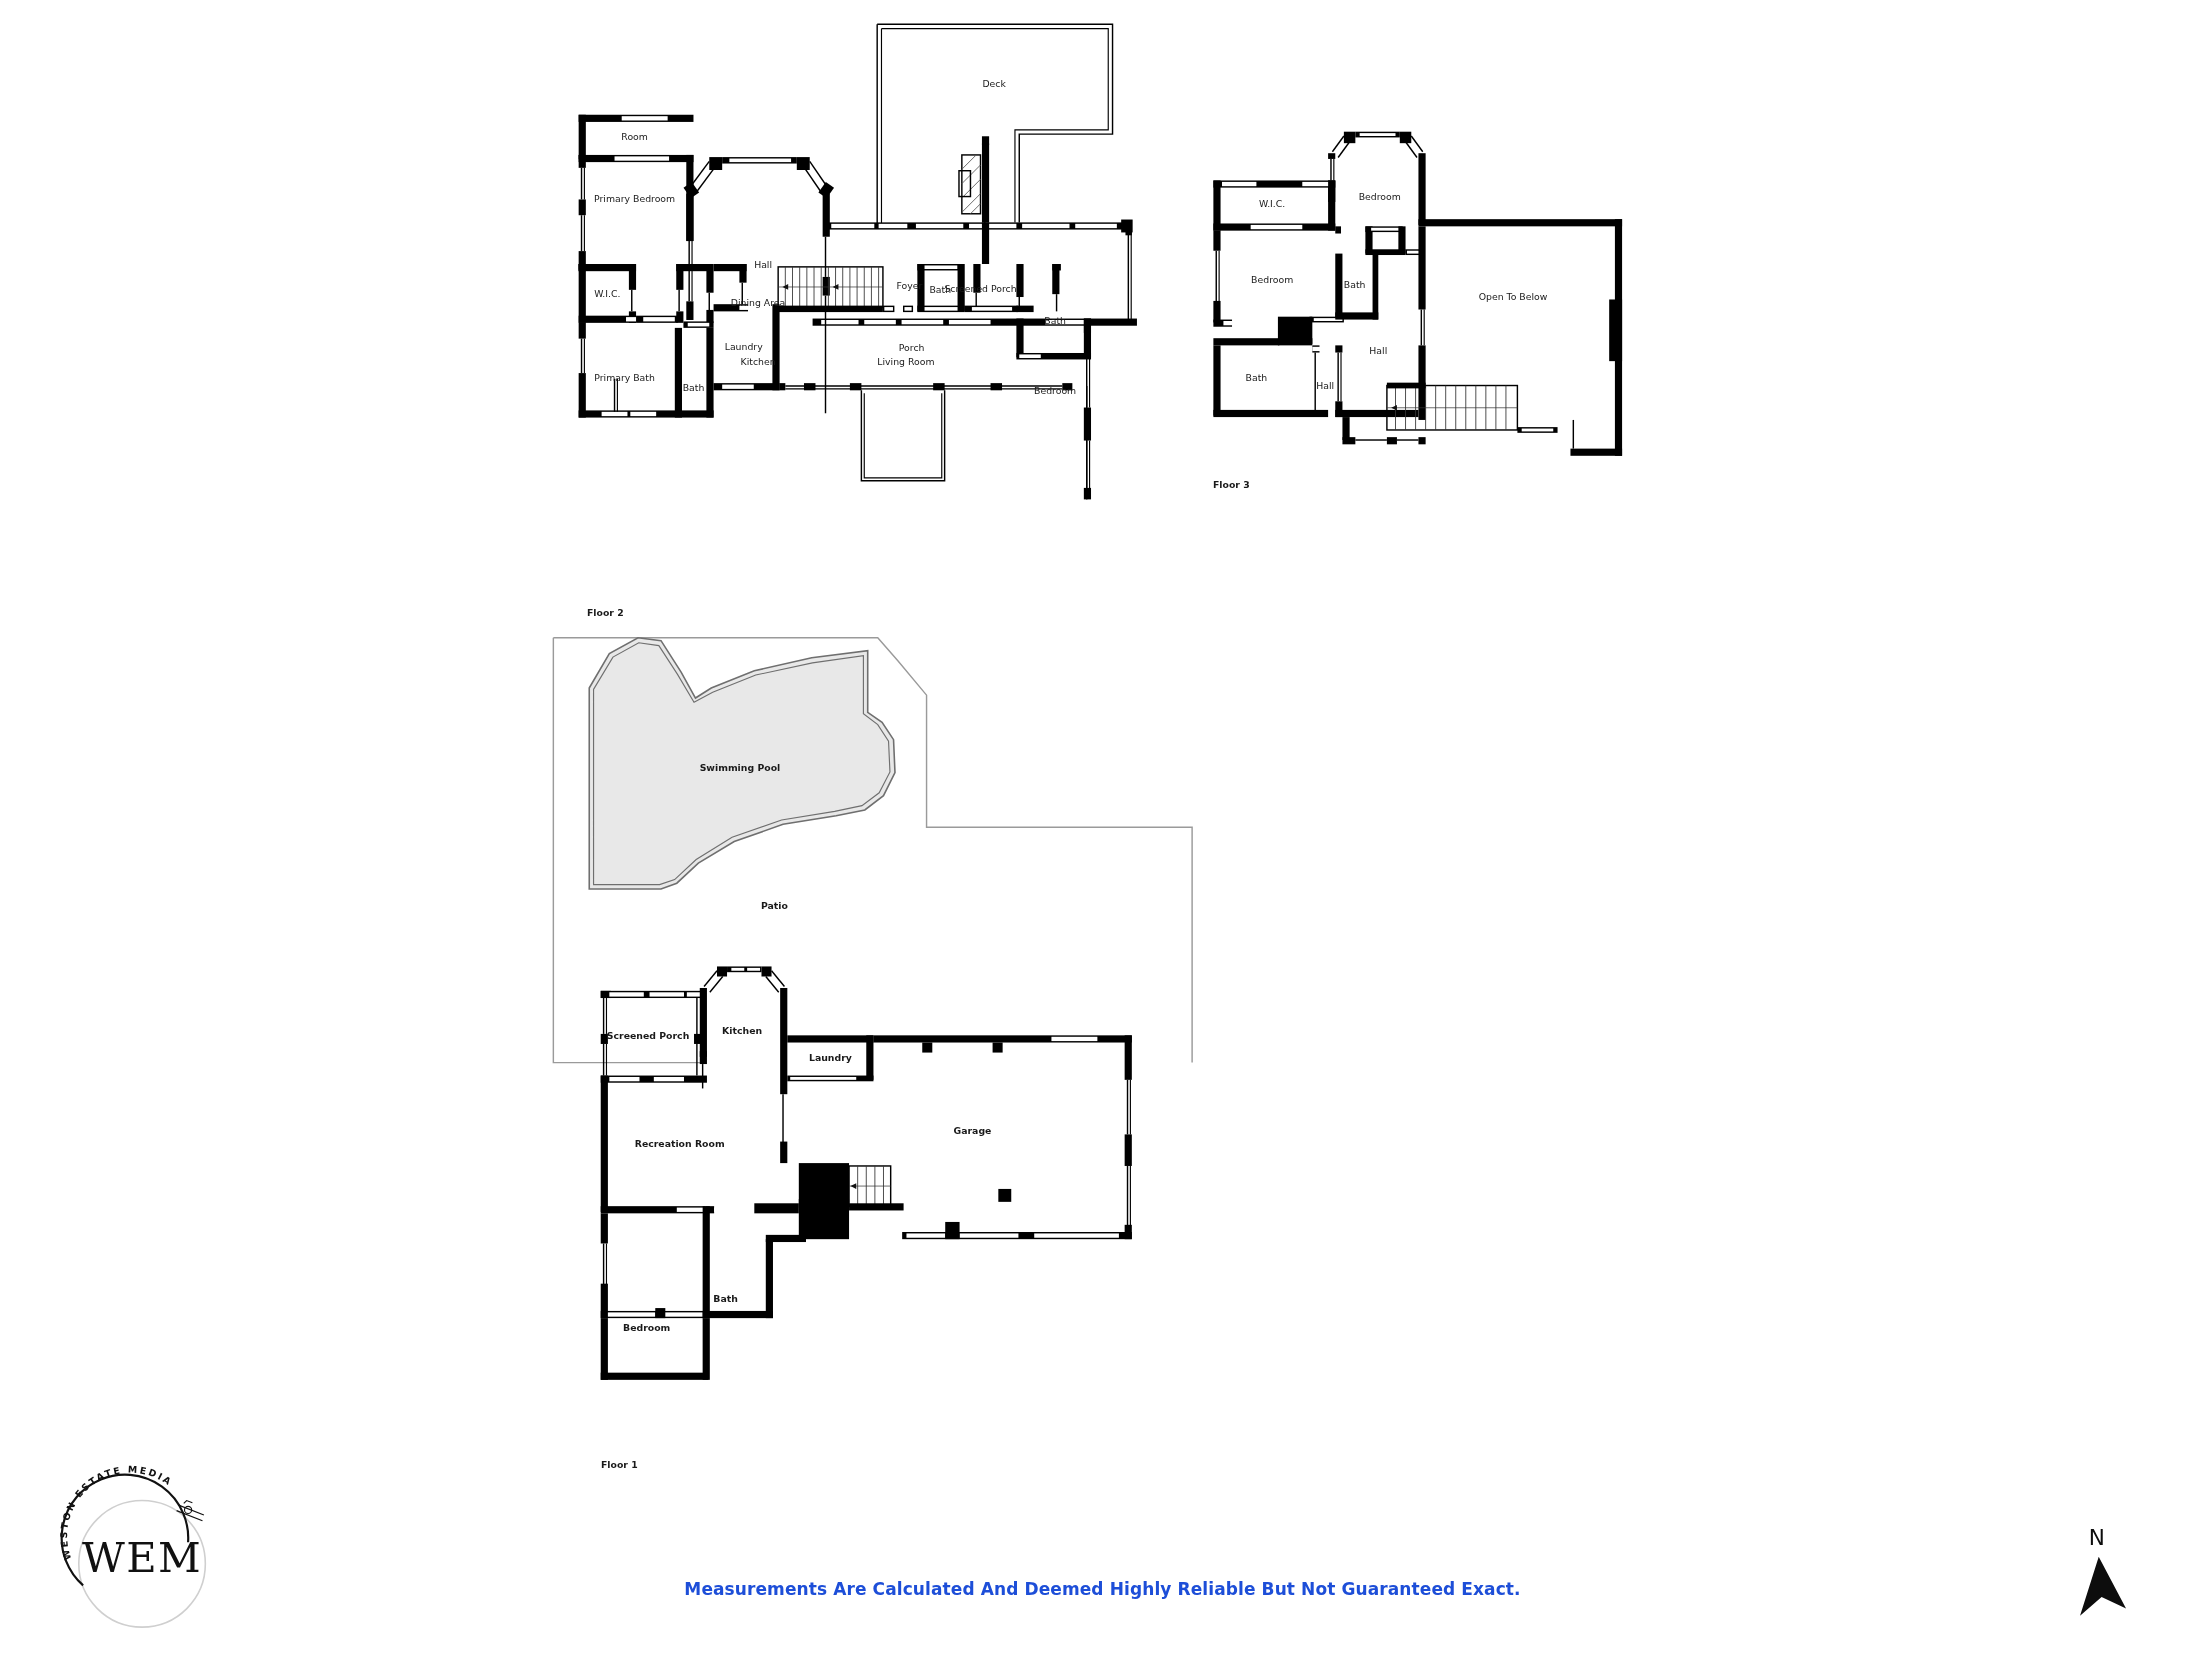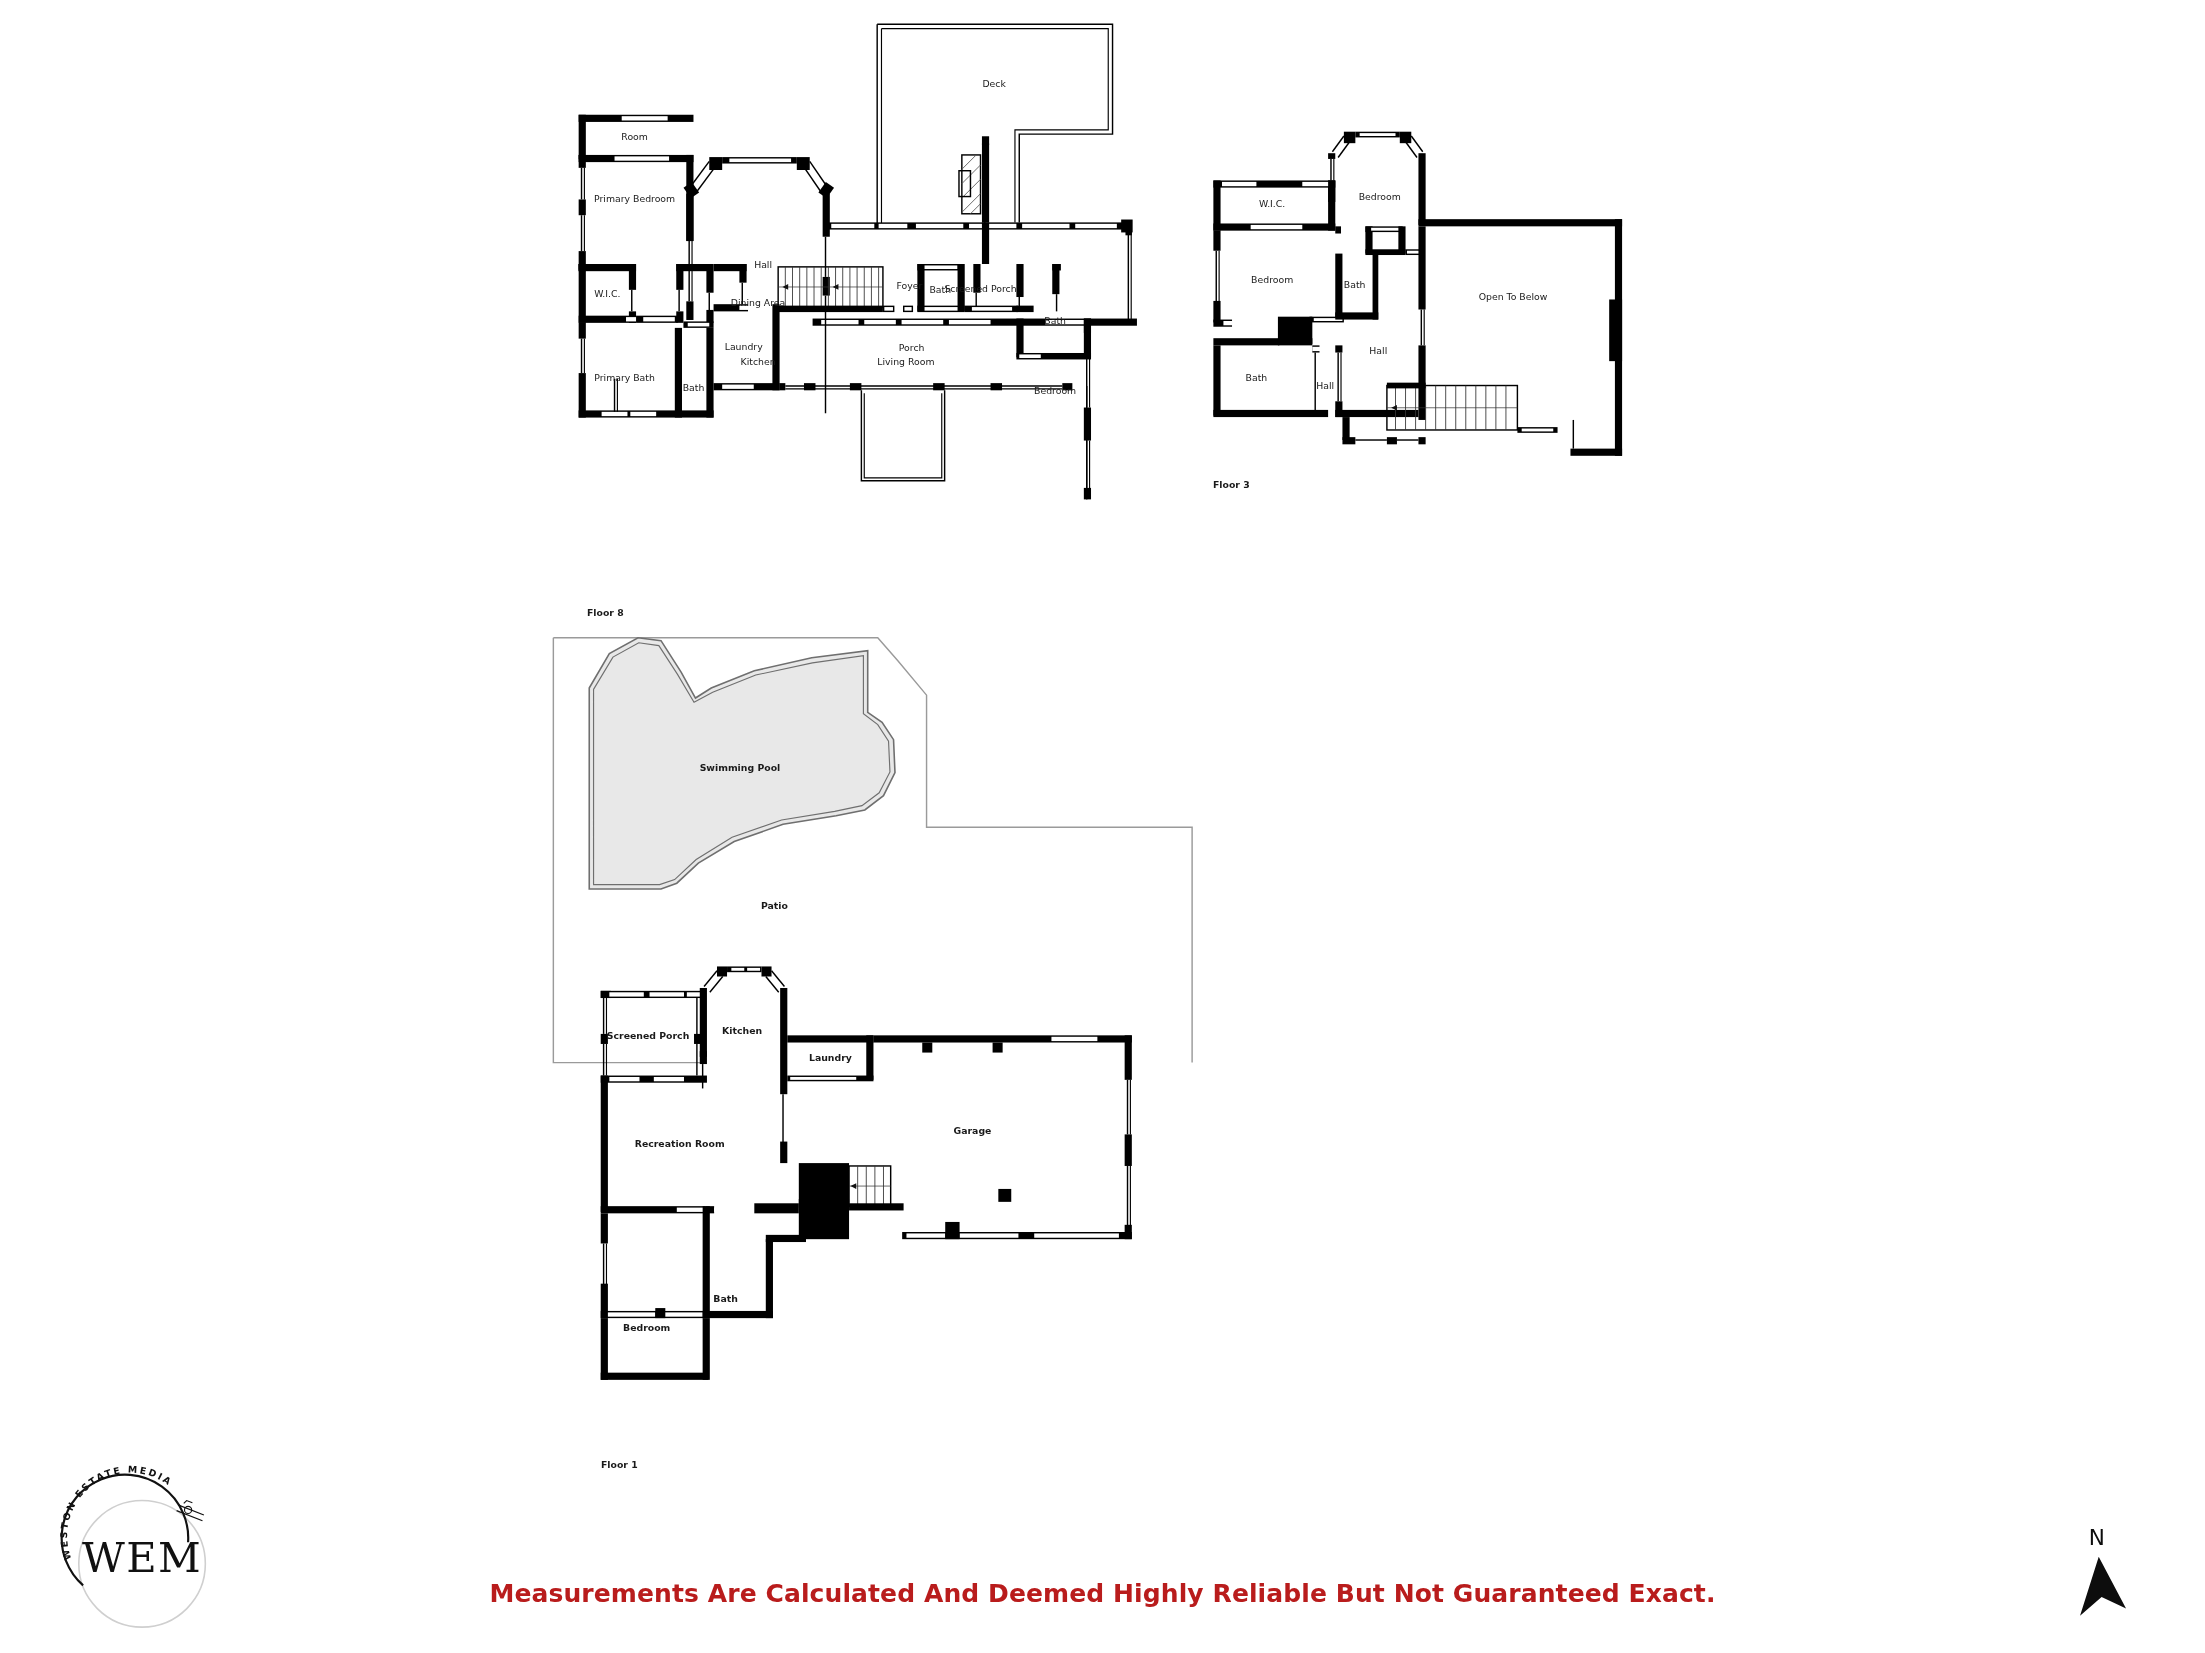--- a/index.html
+++ b/index.html
@@ -21,21 +21,21 @@
     font-family:"DejaVu Sans","Liberation Sans",sans-serif;
     dominant-baseline:middle;
   }
   .floorlabel{
     position:absolute;font-size:9.3px;color:#1a1a1a;white-space:nowrap;
     font-family:"DejaVu Sans","Liberation Sans",sans-serif;
     font-weight:bold;
   }
   .footer-note{
     position:absolute;left:0;right:0;text-align:center;
-    font-size:25px;font-weight:bold;color:#b91c1c;letter-spacing:0.1px;
+    font-size:17px;font-weight:bold;color:#1d4ed8;letter-spacing:0.1px;
     font-family:"DejaVu Sans","Liberation Sans",sans-serif;
   }
   .logo-wrap{position:absolute;width:187px;height:151px;}
   .logo-wrap svg{width:187px;height:151px;}
   .logo-ring{fill:none;stroke:#cfcfcf;stroke-width:2.2;}
   .logo-arc{fill:none;stroke:#111;stroke-width:3;}
   .wem{font-size:58px;fill:#111;font-family:"DejaVu Serif","Liberation Serif",serif;letter-spacing:2px;}
   .circtext{font-size:13px;fill:#111;letter-spacing:3px;font-family:"DejaVu Sans","Liberation Sans",sans-serif;font-weight:600;}
   .north-wrap{position:absolute;}
   .north-n{font-size:30px;fill:#0d0d0d;font-family:"DejaVu Sans","Liberation Sans",sans-serif;}
@@ -285,21 +285,21 @@
   <text class="rlabel" x="66" y="391">W.I.C.</text>
   <text class="rlabel" x="283" y="350">Hall</text>
   <text class="rlabel" x="487" y="380">Foyer</text>
   <text class="rlabel" x="530" y="385">Bath</text>
   <text class="rlabel" x="256" y="465">Laundry</text>
   <text class="rlabel" x="490" y="466">Porch</text>
   <text class="rlabel" x="90" y="507">Primary Bath</text>
   <text class="rlabel" x="186" y="521">Bath</text>
 </svg>
 </div>
-<div class="floorlabel" style="left:587px;top:607px;">Floor 8</div>
+<div class="floorlabel" style="left:587px;top:607px;">Floor 2</div>
 
 <div class="plan" style="left:1206px;top:136px;">
 <svg width="488" height="337" viewBox="0 0 680 470">
 
   <g>
     <rect class="wall" x="192" y="-6" width="16" height="16"></rect>
     <rect class="wall" x="270" y="-6" width="16" height="16"></rect>
     <rect class="wall" x="208" y="-6" width="62" height="8"></rect>
     <rect fill="#fff" x="214" y="-4" width="50" height="4"></rect>
     <path class="thin" d="M192 0 L176 22"></path>

